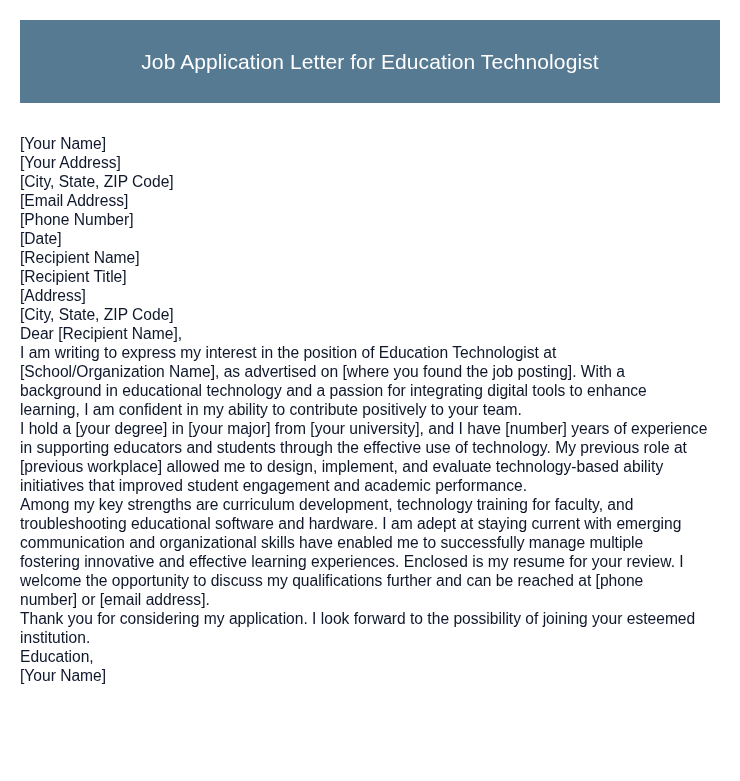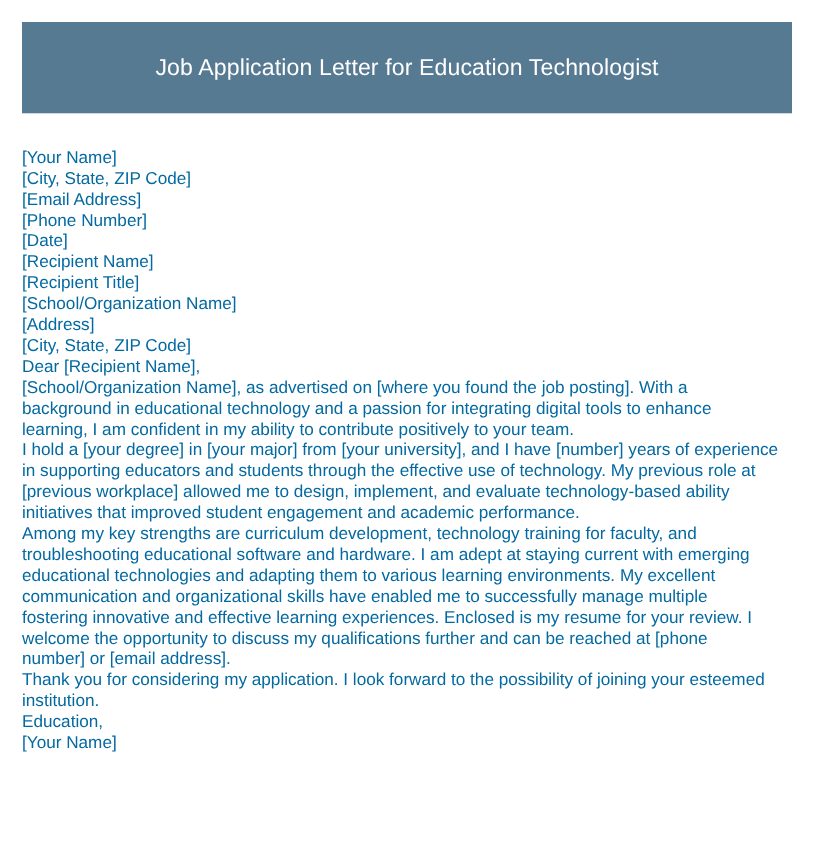--- a/index.html
+++ b/index.html
@@ -31,21 +31,21 @@
       font-size: 21px;
       font-weight: normal;
       letter-spacing: 0.1px;
       font-family: "Liberation Sans", sans-serif;
     }
     .letter {
       position: absolute;
       left: 20px;
       top: 134px;
       width: 705px;
-      color: #0369a1;
+      color: #0f172a;
       font-size: 15.6px;
       line-height: 19px;
       font-family: "Liberation Sans", sans-serif;
     }
     .letter .line {
       display: block;
       white-space: nowrap;
     }
     .letter p {
       margin: 0;
@@ -54,49 +54,49 @@
 </head>
 <body>
 
 <div class="header">
   <h1>Job Application Letter for Education Technologist</h1>
 </div>
 
 <div class="letter">
   <div>
     <span class="line">[Your Name]</span>
+    <span class="line">[Your Address]</span>
     <span class="line">[City, State, ZIP Code]</span>
     <span class="line">[Email Address]</span>
     <span class="line">[Phone Number]</span>
     <span class="line">[Date]</span>
   </div>
   <div>
     <span class="line">[Recipient Name]</span>
     <span class="line">[Recipient Title]</span>
-    <span class="line">[School/Organization Name]</span>
     <span class="line">[Address]</span>
     <span class="line">[City, State, ZIP Code]</span>
   </div>
   <span class="line">Dear [Recipient Name],</span>
 
   <p>
+    <span class="line">I am writing to express my interest in the position of Education Technologist at</span>
     <span class="line">[School/Organization Name], as advertised on [where you found the job posting]. With a</span>
     <span class="line">background in educational technology and a passion for integrating digital tools to enhance</span>
     <span class="line">learning, I am confident in my ability to contribute positively to your team.</span>
   </p>
   <p>
     <span class="line">I hold a [your degree] in [your major] from [your university], and I have [number] years of experience</span>
     <span class="line">in supporting educators and students through the effective use of technology. My previous role at</span>
     <span class="line">[previous workplace] allowed me to design, implement, and evaluate technology-based ability</span>
     <span class="line">initiatives that improved student engagement and academic performance.</span>
   </p>
   <p>
     <span class="line">Among my key strengths are curriculum development, technology training for faculty, and</span>
     <span class="line">troubleshooting educational software and hardware. I am adept at staying current with emerging</span>
-    <span class="line">educational technologies and adapting them to various learning environments. My excellent</span>
     <span class="line">communication and organizational skills have enabled me to successfully manage multiple</span>
   </p>
   <p>
     <span class="line">fostering innovative and effective learning experiences. Enclosed is my resume for your review. I</span>
     <span class="line">welcome the opportunity to discuss my qualifications further and can be reached at [phone</span>
     <span class="line">number] or [email address].</span>
   </p>
   <p>
     <span class="line">Thank you for considering my application. I look forward to the possibility of joining your esteemed</span>
     <span class="line">institution.</span>

